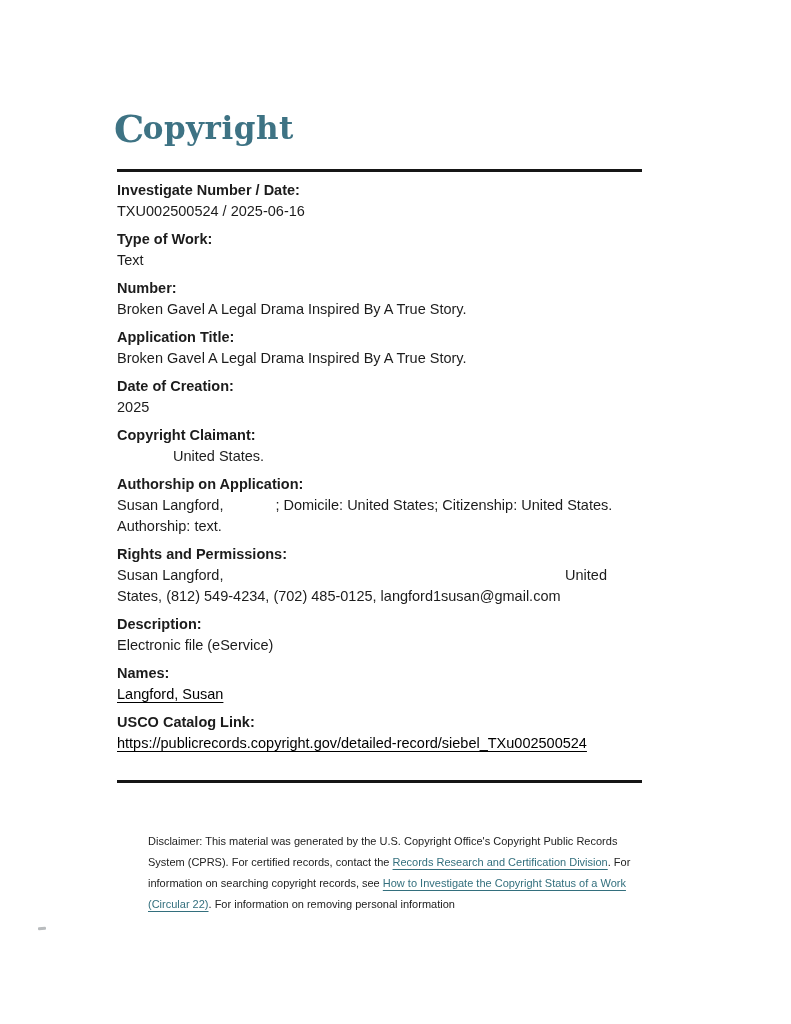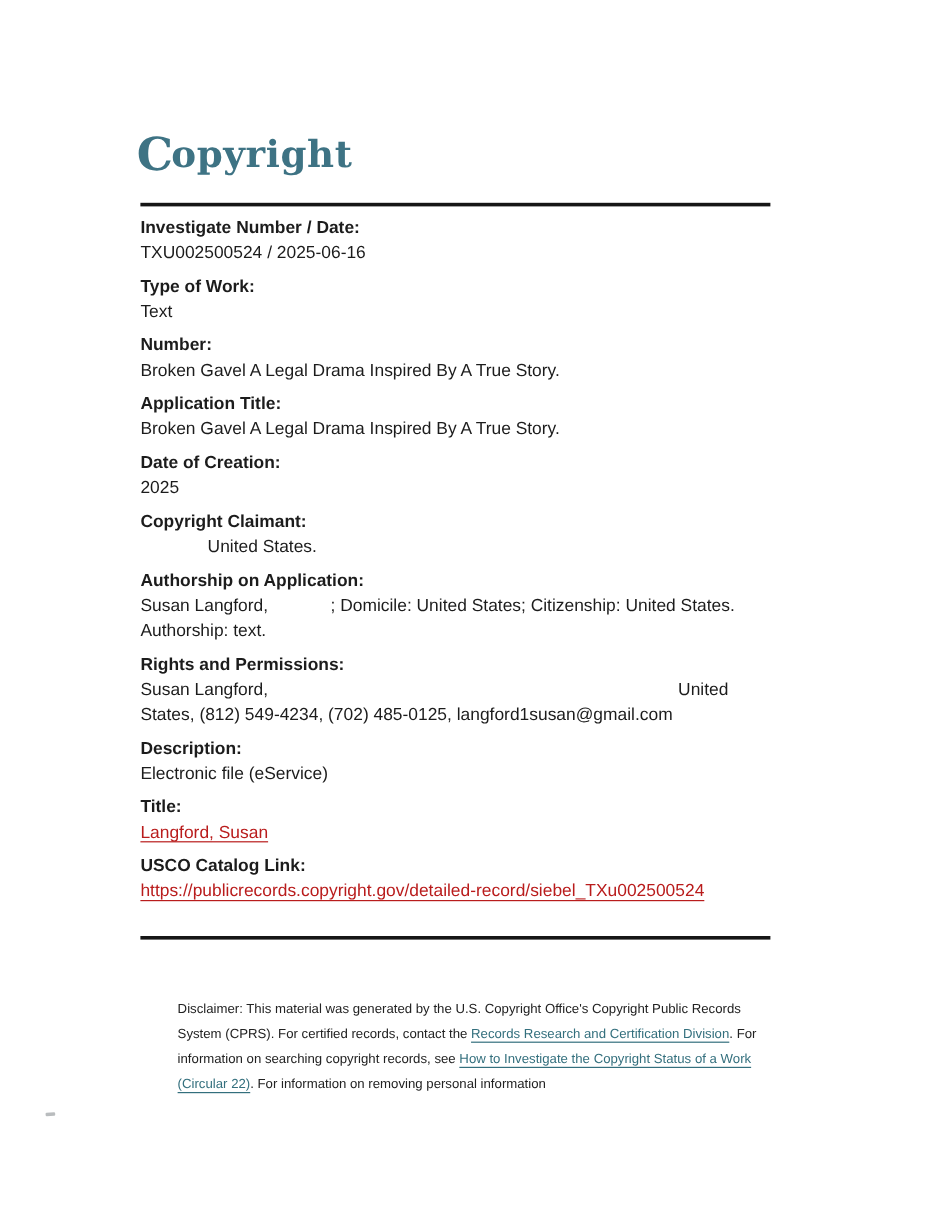--- a/index.html
+++ b/index.html
@@ -61,21 +61,21 @@
   .spacer-redacted {
     display: inline-block;
     width: 52px;
   }
   .flex-line {
     display: flex;
     justify-content: space-between;
     width: 490px;
   }
   .doc-link {
-    color: #b91c1c;
+    color: #000000;
     text-decoration: underline;
     text-underline-offset: 3px;
     cursor: pointer;
     text-align: right;
   }
   .disclaimer {
     position: absolute;
     left: 148px;
     top: 817px;
     width: 494px;
@@ -157,21 +157,21 @@
         </div>
       <div class="field-value">States, (812) 549-4234, (702) 485-0125, langford1susan@gmail.com</div>
     </div>
 
     <div class="section">
       <div class="field-label">Description:</div>
       <div class="field-value">Electronic file (eService)</div>
     </div>
 
     <div class="section">
-      <div class="field-label">Title:</div>
+      <div class="field-label">Names:</div>
       <div class="field-value"><a class="doc-link">Langford, Susan</a></div>
     </div>
 
     <div class="section">
       <div class="field-label">USCO Catalog Link:</div>
       <div class="field-value"><a class="doc-link">https://publicrecords.copyright.gov/detailed-record/siebel_TXu002500524</a></div>
     </div>
 
   </div>
 

